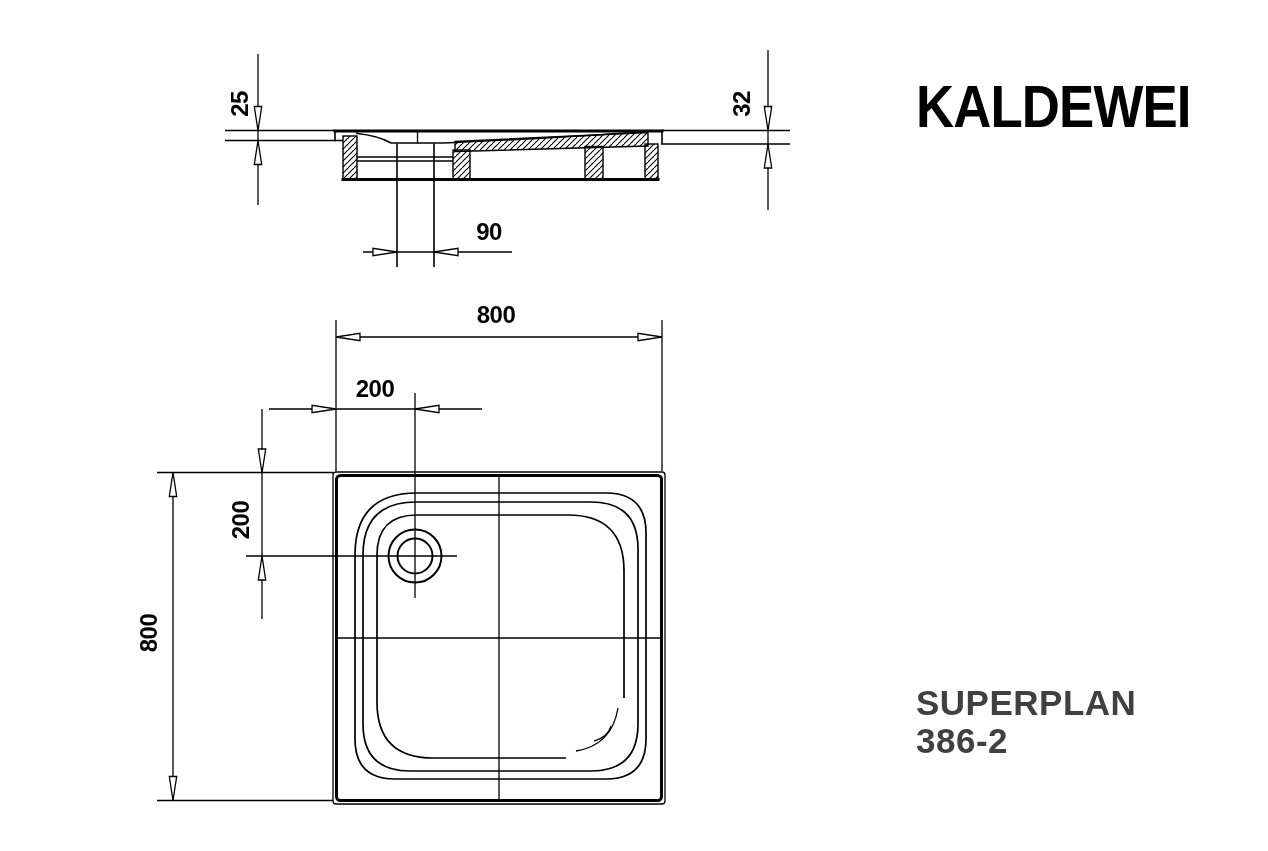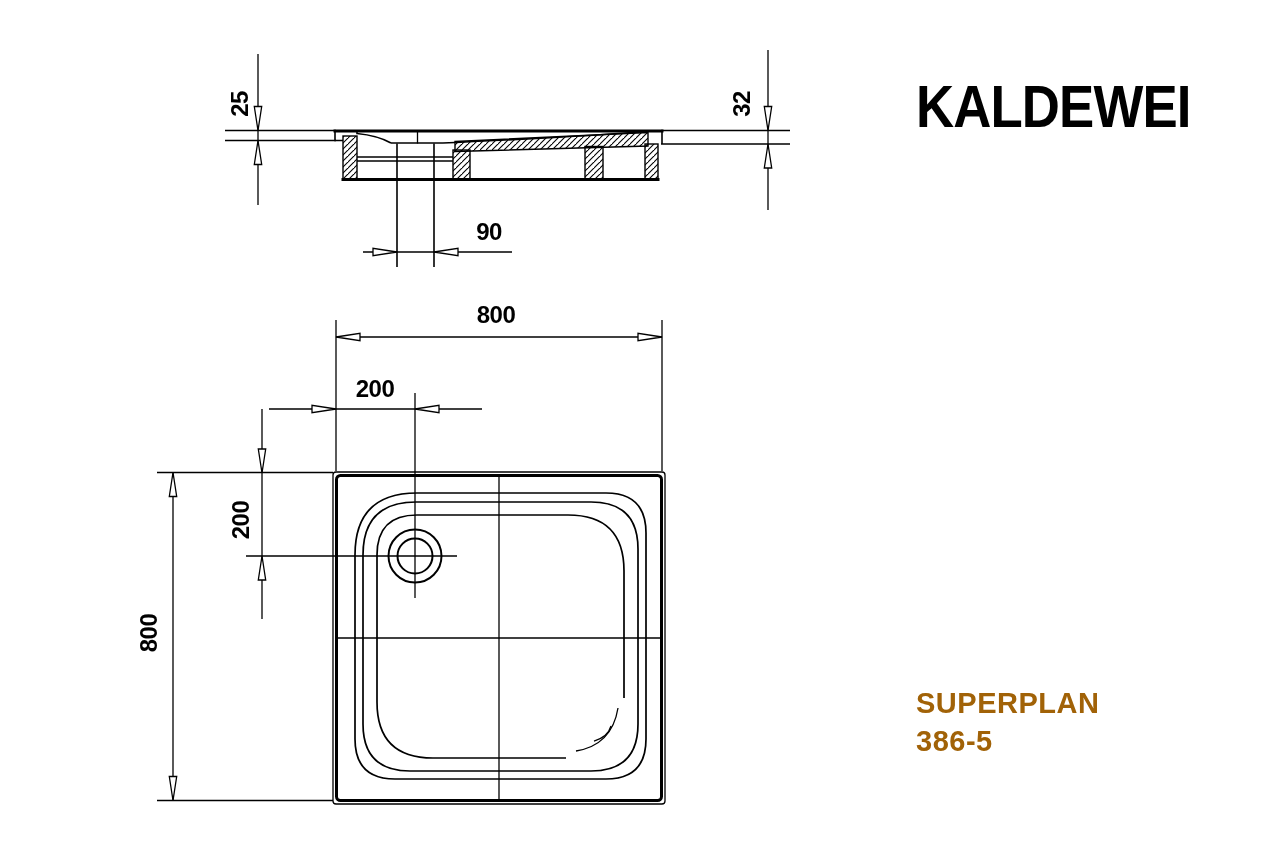--- a/index.html
+++ b/index.html
@@ -40,23 +40,23 @@
     color: #000;
     letter-spacing: -1px;
     transform: scaleX(0.88);
     transform-origin: 0 0;
     white-space: nowrap;
   }
   .product {
     position: absolute;
     left: 916px;
     top: 684px;
-    font-size: 29px;
+    font-size: 35px;
     font-weight: 700;
-    color: #a16207;
+    color: #404040;
     line-height: 38px;
     letter-spacing: 0.5px;
   }
 </style>
 </head>
 <body>
 
 <div class="canvas">
 
   <svg width="1268" height="851" viewBox="0 0 1268 851">
@@ -169,16 +169,16 @@
         <polygon class="arr" points="173,800.5 169.3,776.5 176.7,776.5"></polygon>
         <text class="dl" text-anchor="middle" transform="translate(157,633) rotate(-90)">800</text>
       </g>
     </g>
   </svg>
 
   <div class="logo">KALDEWEI</div>
 
   <div class="product">
     <div>SUPERPLAN</div>
-    <div>386-5</div>
+    <div>386-2</div>
   </div>
 
 </div>
 
 </body></html>

